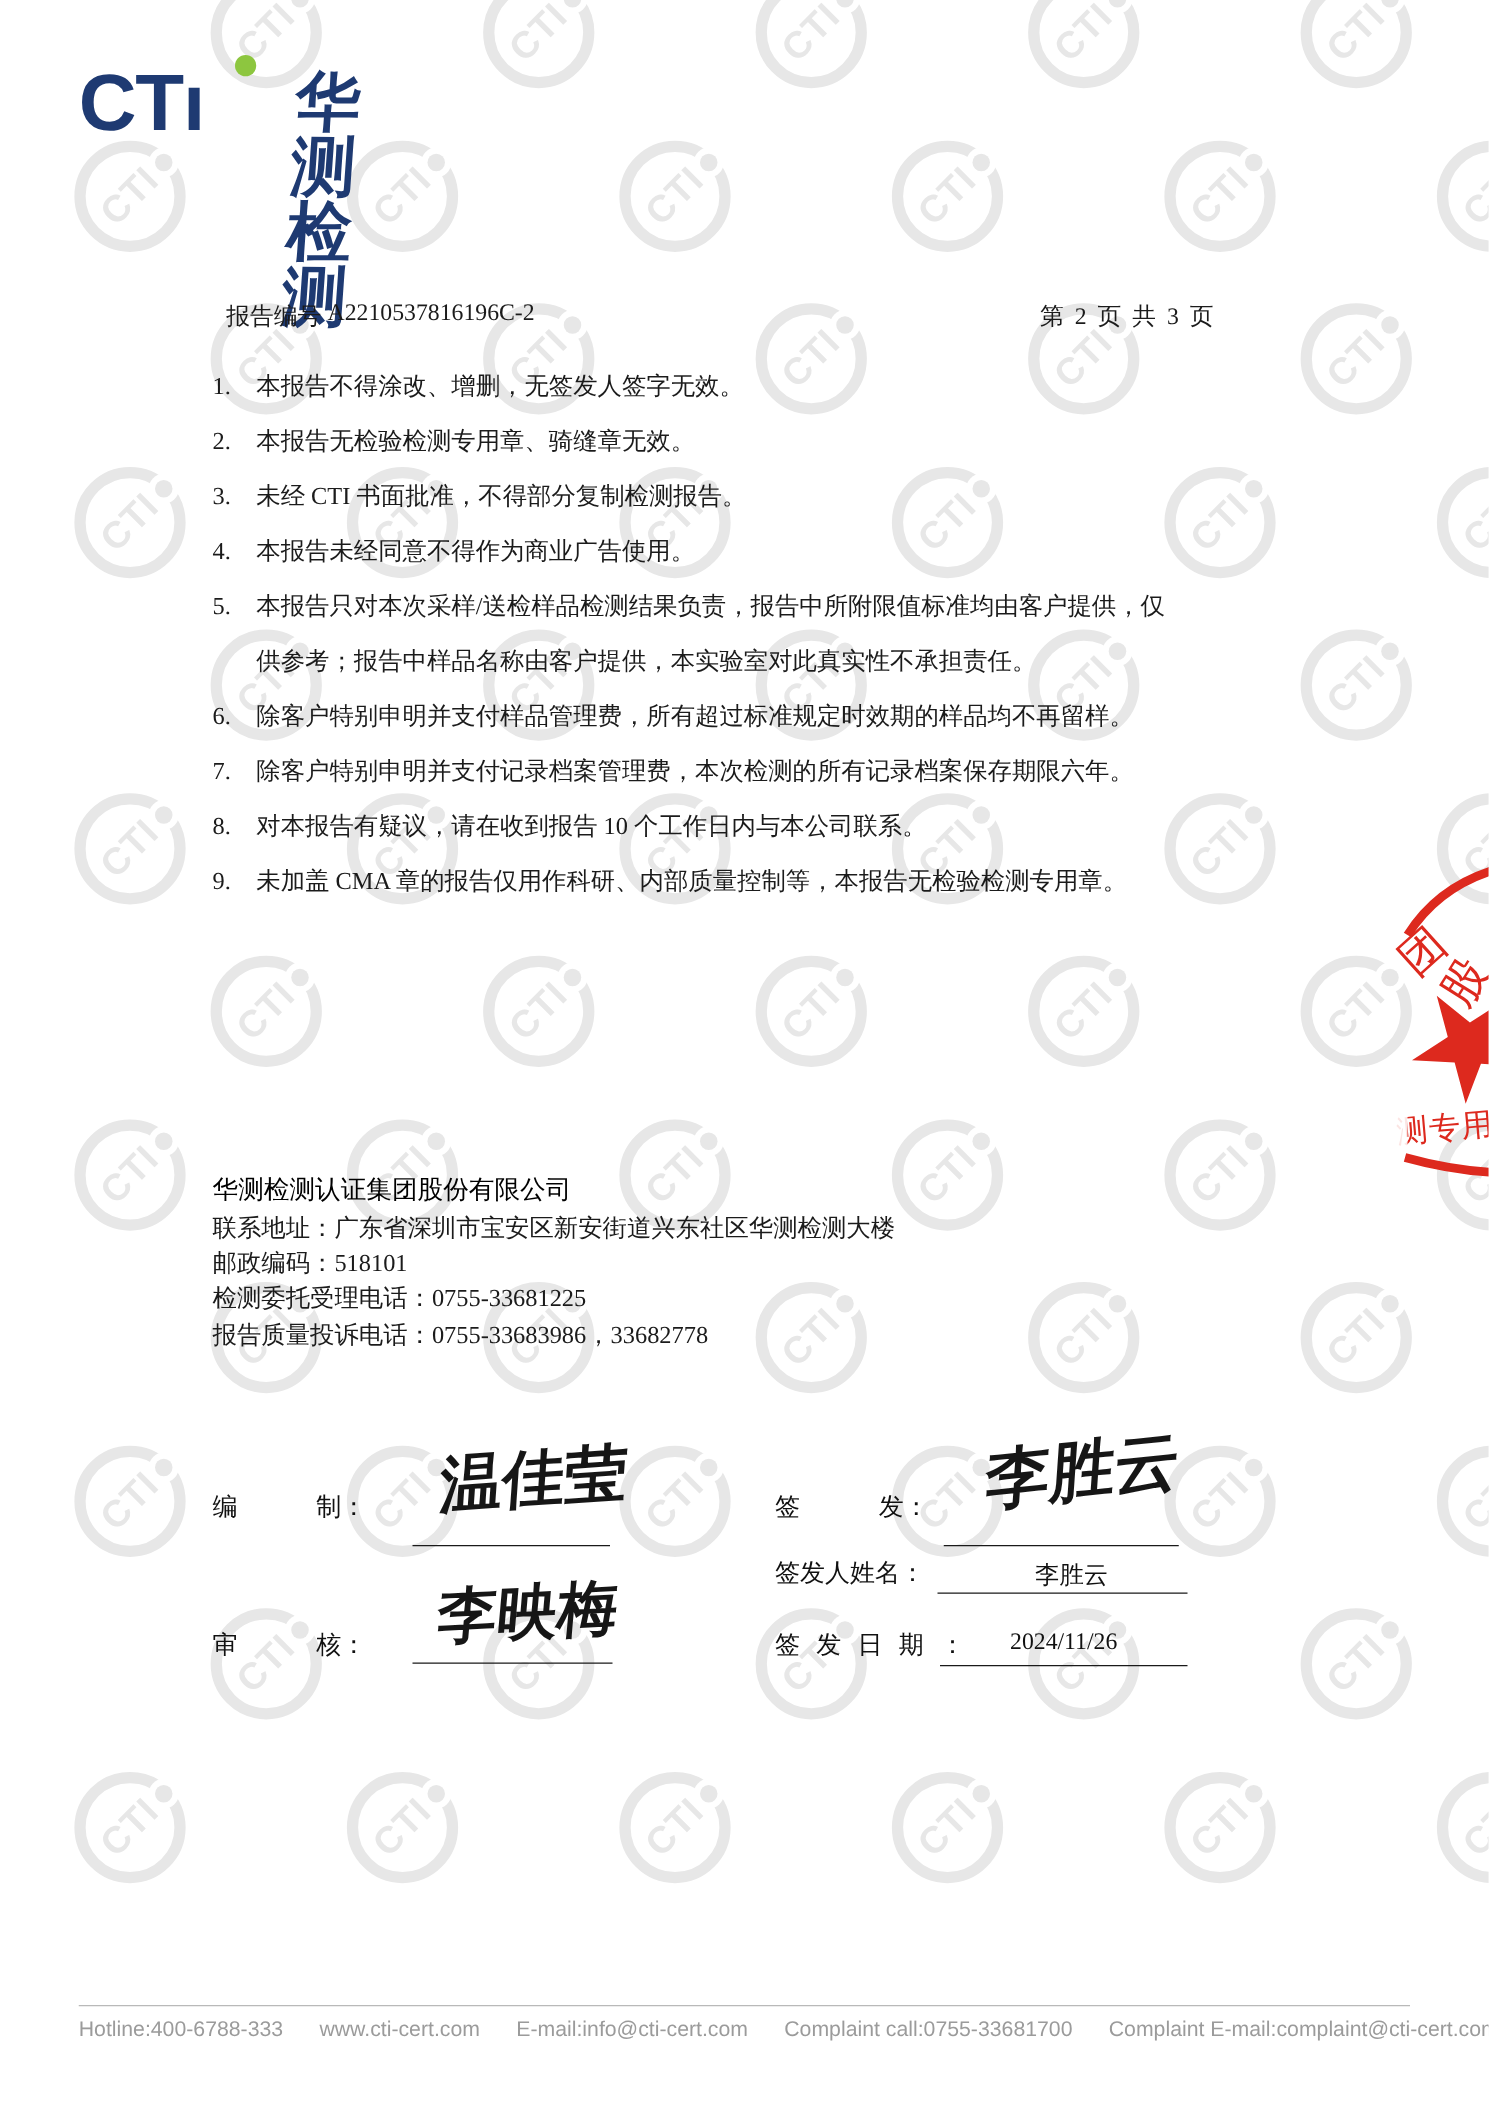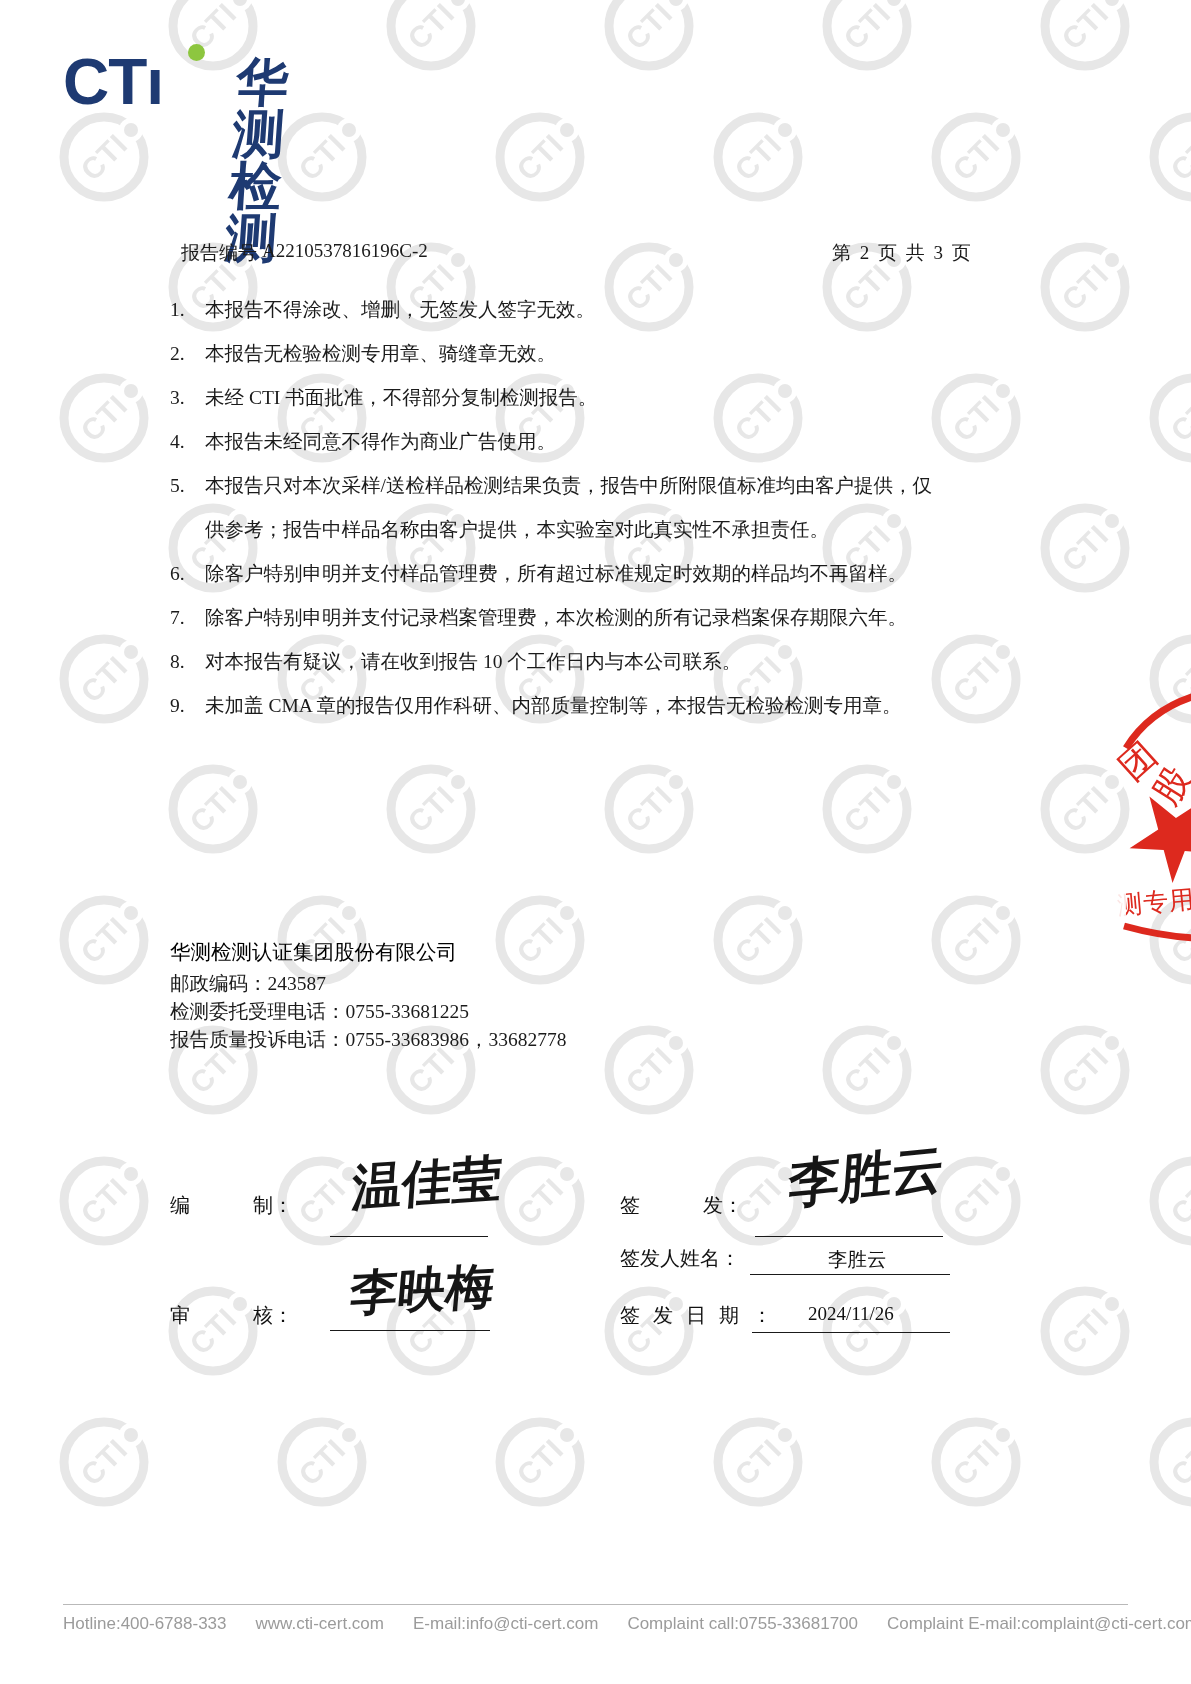--- a/index.html
+++ b/index.html
@@ -518,21 +518,22 @@
         </div>
         <div class="note">
           <span class="num">9.</span>
           <span class="txt">未加盖 CMA 章的报告仅用作科研、内部质量控制等，本报告无检验检测专用章。</span>
         </div>
       </div>
 
     <div class="company">
       <div class="company-name">华测检测认证集团股份有限公司</div>
       <div id="company-lines">
-          <div class="company-line">邮政编码：243587</div>
+          <div class="company-line">联系地址：广东省深圳市宝安区新安街道兴东社区华测检测大楼</div>
+          <div class="company-line">邮政编码：518101</div>
           <div class="company-line">检测委托受理电话：0755-33681225</div>
           <div class="company-line">报告质量投诉电话：0755-33683986，33682778</div>
         </div>
     </div>
 
     <div class="lbl" style="left:170px;top:1192px;">编</div>
     <div class="lbl" style="left:253px;top:1192px;">制：</div>
     <div class="sig sig1">温佳莹</div>
     <div class="uline" style="left:330px;top:1236px;width:158px;"></div>
 

